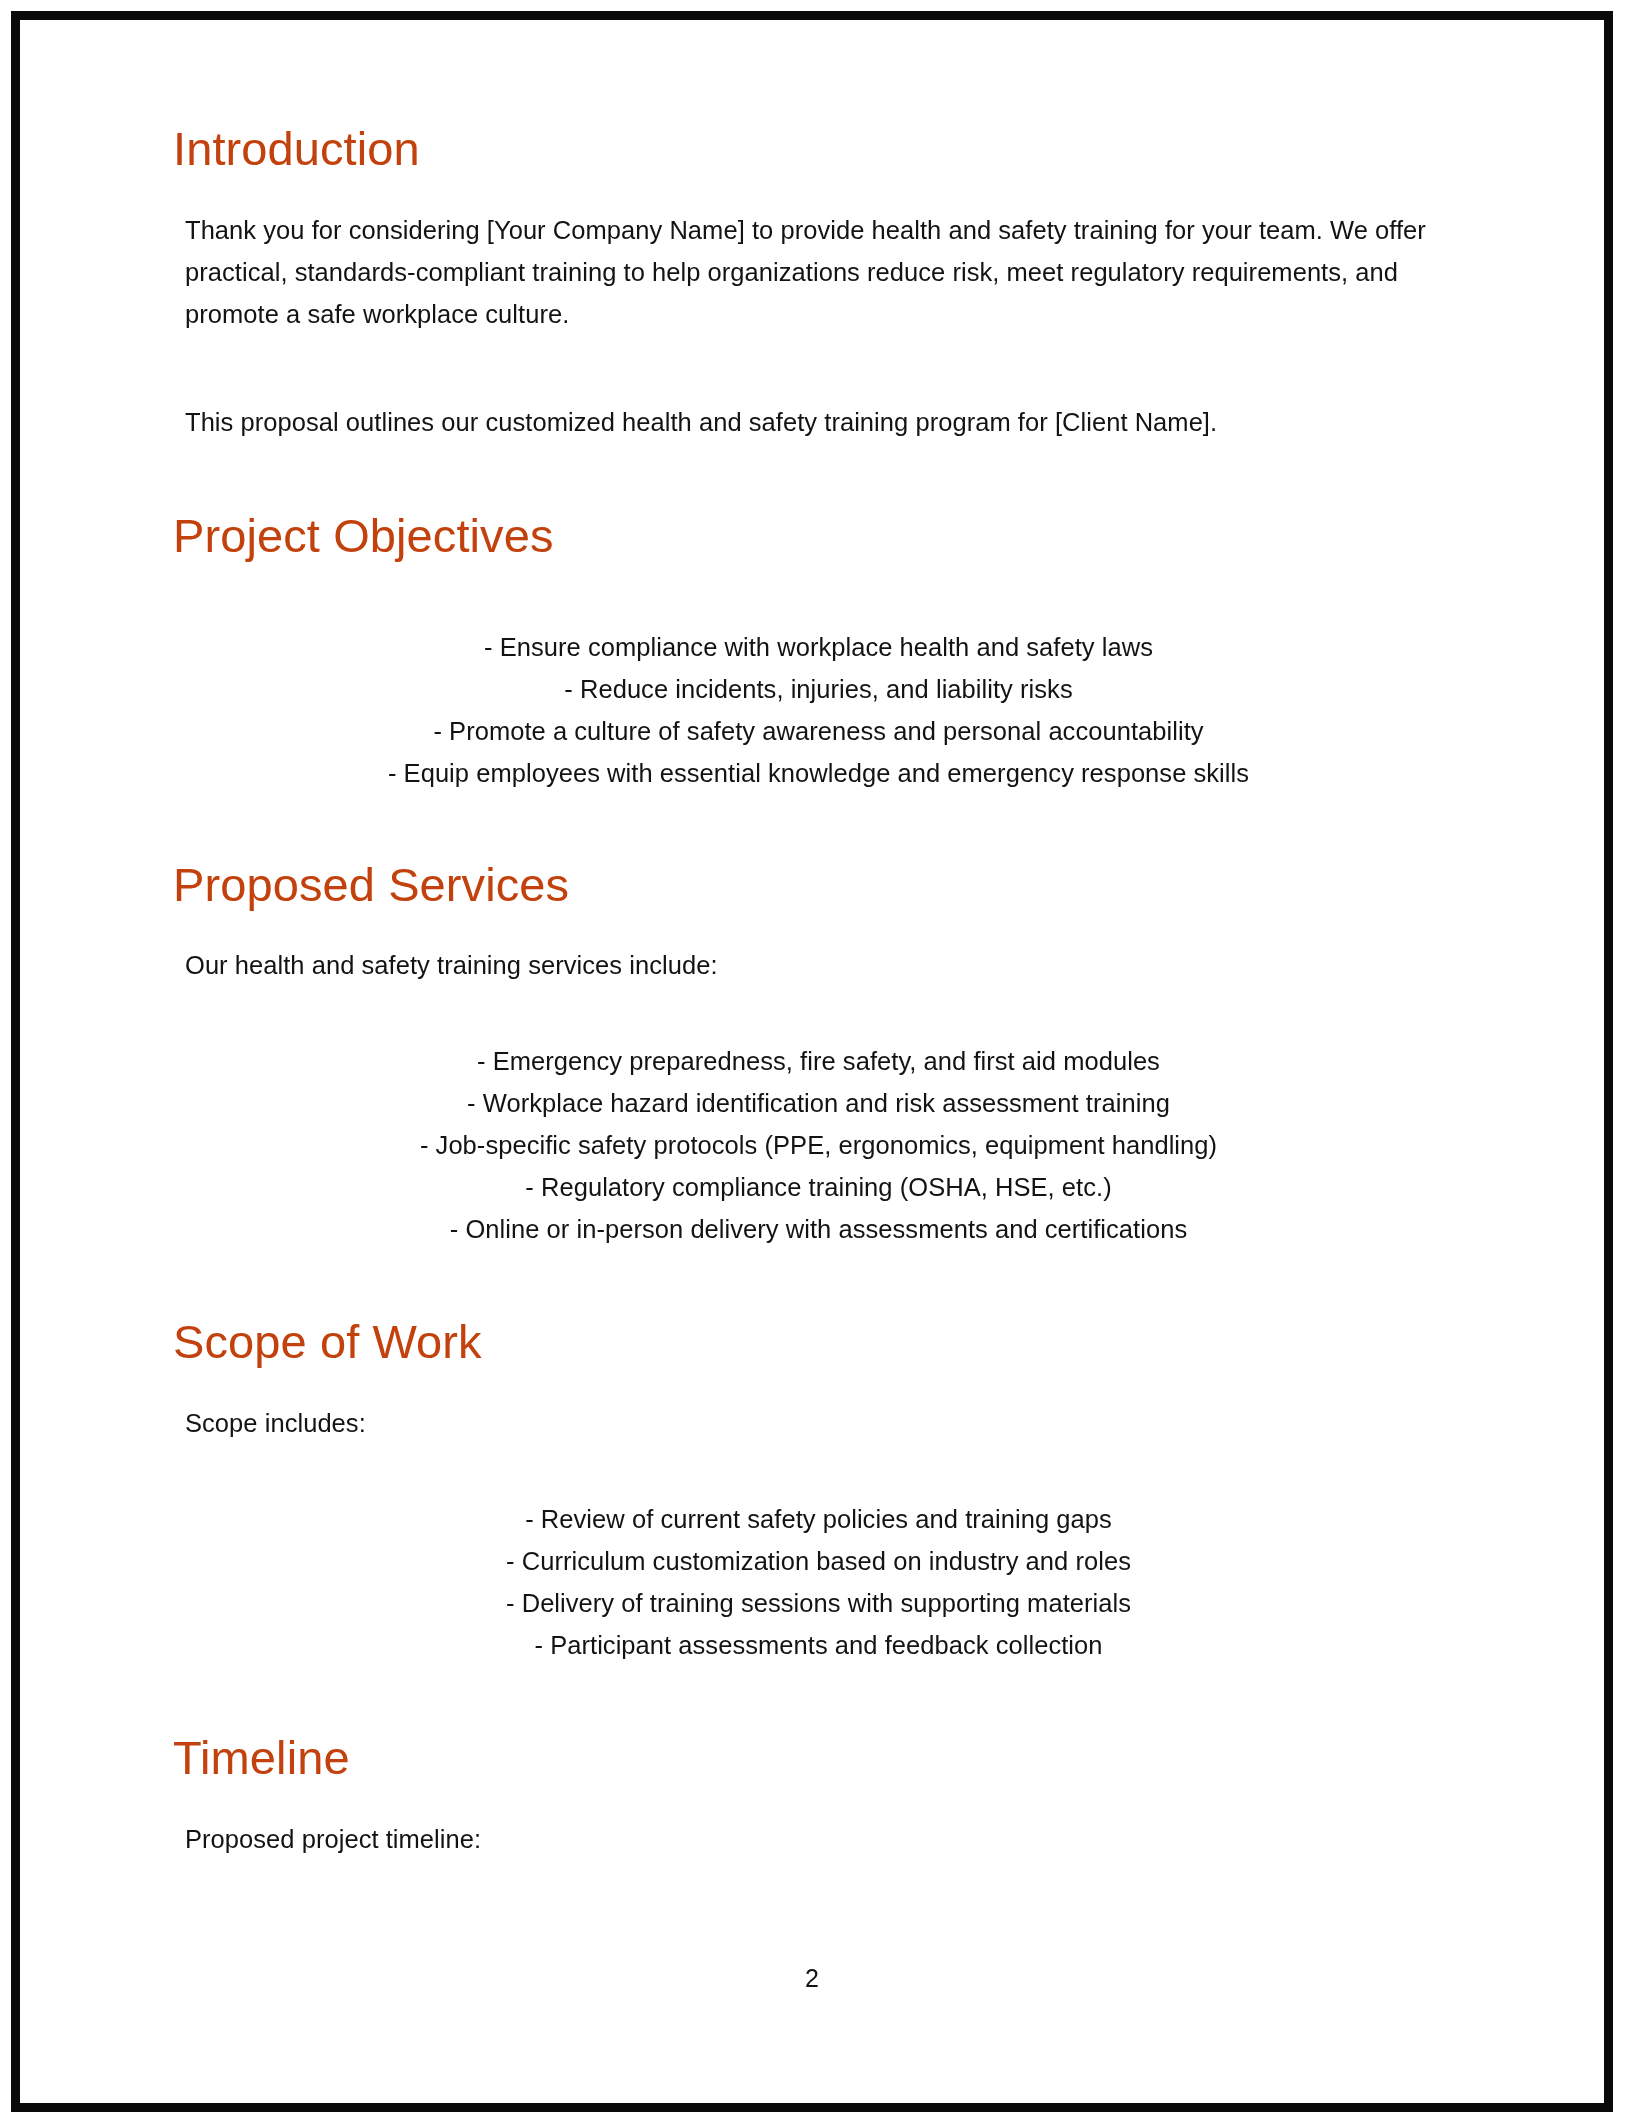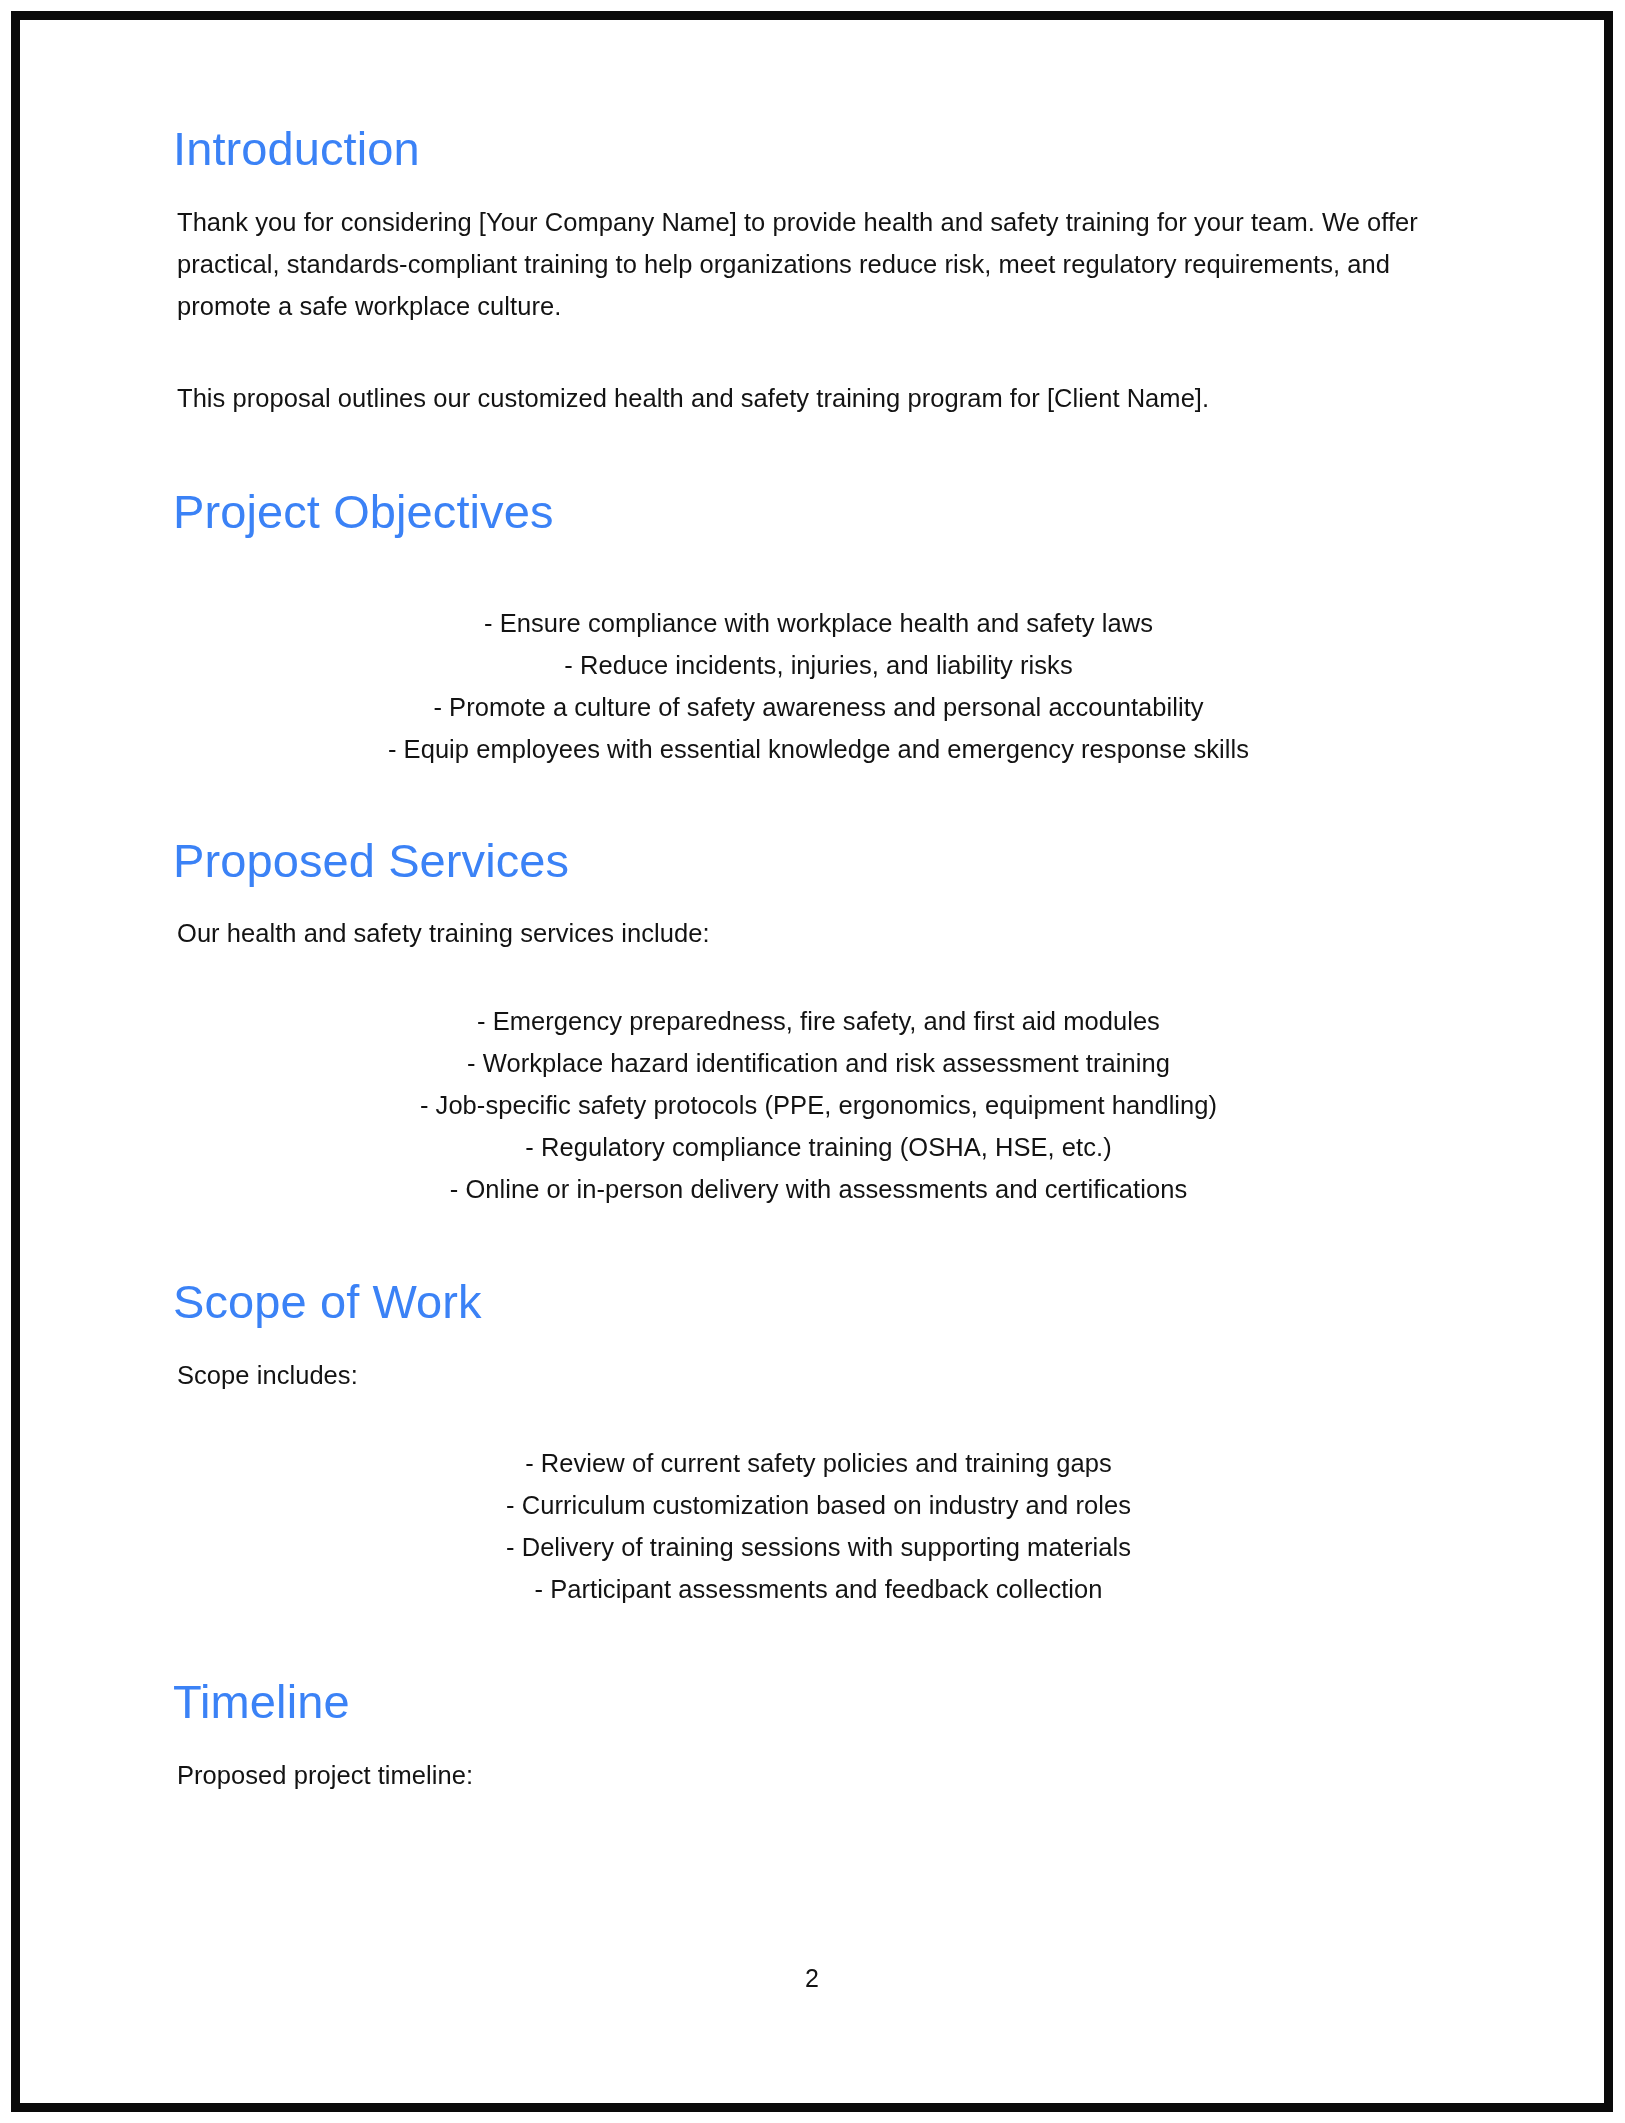--- a/index.html
+++ b/index.html
@@ -41,40 +41,40 @@
     padding: 104px 140px 0 153px;
     position: relative;
   }
 
   h1.section-heading {
     font-family: "Liberation Sans", sans-serif;
     font-weight: 400;
     font-size: 47px;
     line-height: 1.08;
     letter-spacing: 0.1px;
-    color: #3b82f6;
+    color: #c2410c;
     margin: 0;
     padding: 0;
   }
 
   .section {
     margin: 0;
   }
 
   .section-objectives  { margin-top: 68px; }
   .section-services    { margin-top: 66px; }
   .section-scope       { margin-top: 67px; }
   .section-timeline    { margin-top: 67px; }
 
   p.body-text {
     font-family: "Liberation Sans", sans-serif;
     font-size: 25.5px;
     line-height: 42px;
     color: #131313;
-    margin: 4px;
+    margin: 12px;
     padding: 0;
     letter-spacing: 0.05px;
   }
 
   .heading-gap     { height: 22px; }
   .para-gap        { height: 42px; }
   .lead-gap        { height: 42px; }
 
   ul.dash-list {
     list-style: none;

